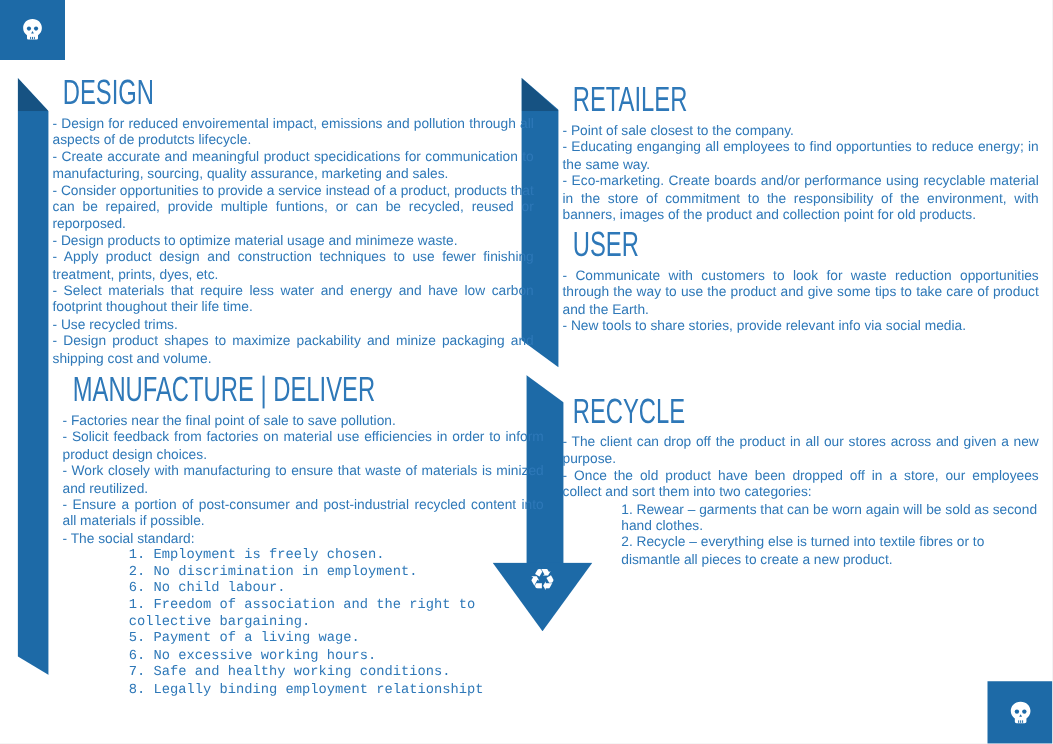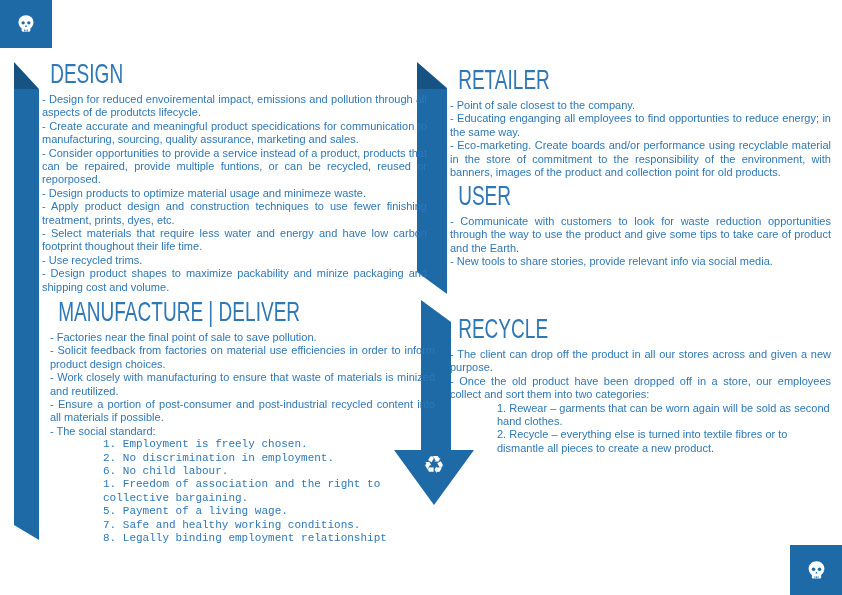--- a/index.html
+++ b/index.html
@@ -103,20 +103,21 @@
       <p>- Factories near the final point of sale to save pollution.</p>
       <p>- Solicit feedback from factories on material use efficiencies in order to inform product design choices.</p>
       <p>- Work closely with manufacturing to ensure that waste of materials is minized and reutilized.</p>
       <p>- Ensure a portion of post-consumer and post-industrial recycled content into all materials if possible.</p>
       <p>- The social standard:</p>
       <p class="num-l">1. Employment is freely chosen.</p>
       <p class="num-l">2. No discrimination in employment.</p>
       <p class="num-l">6. No child labour.</p>
       <p class="num-l">1. Freedom of association and the right to collective bargaining.</p>
       <p class="num-l">5. Payment of a living wage.</p>
+      <p class="num-l">6. No excessive working hours.</p>
       <p class="num-l">7. Safe and healthy working conditions.</p>
       <p class="num-l">8. Legally binding employment relationshipt</p>
     </div>
   </div>
 
   <div class="section sec-retailer">
     <h1 class="hd hd-indent">RETAILER</h1>
     <div class="body">
       <p>- Point of sale closest to the company.</p>
       <p>- Educating enganging all employees to find opportunties to reduce energy; in the same way.</p>

